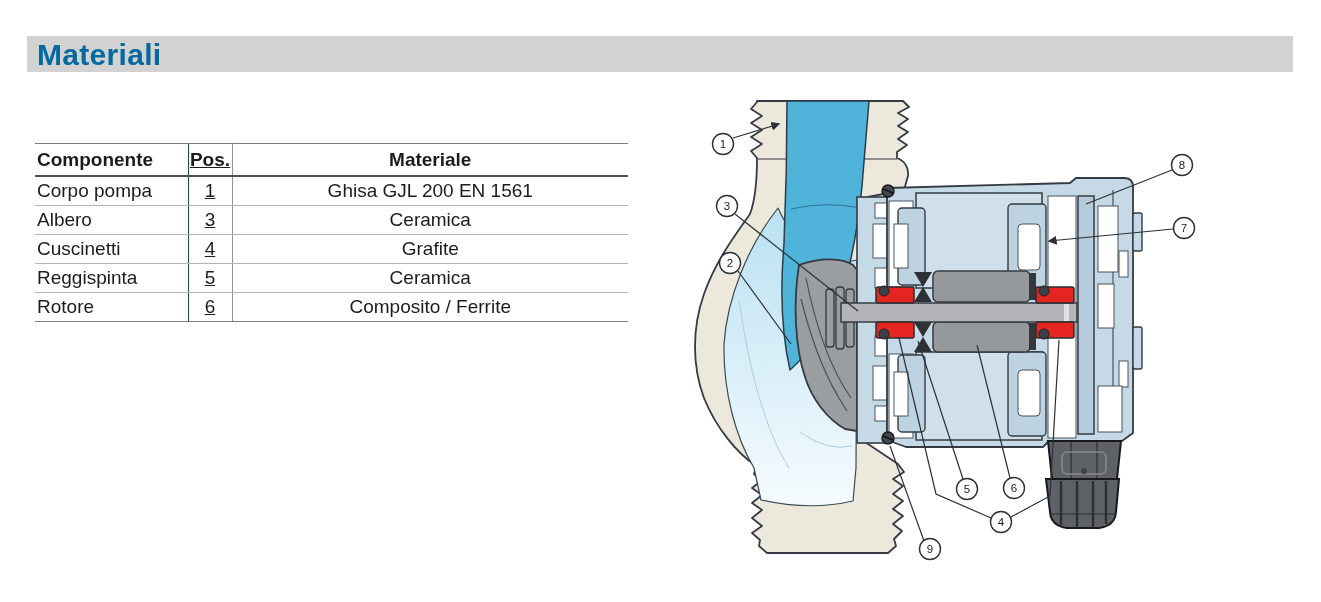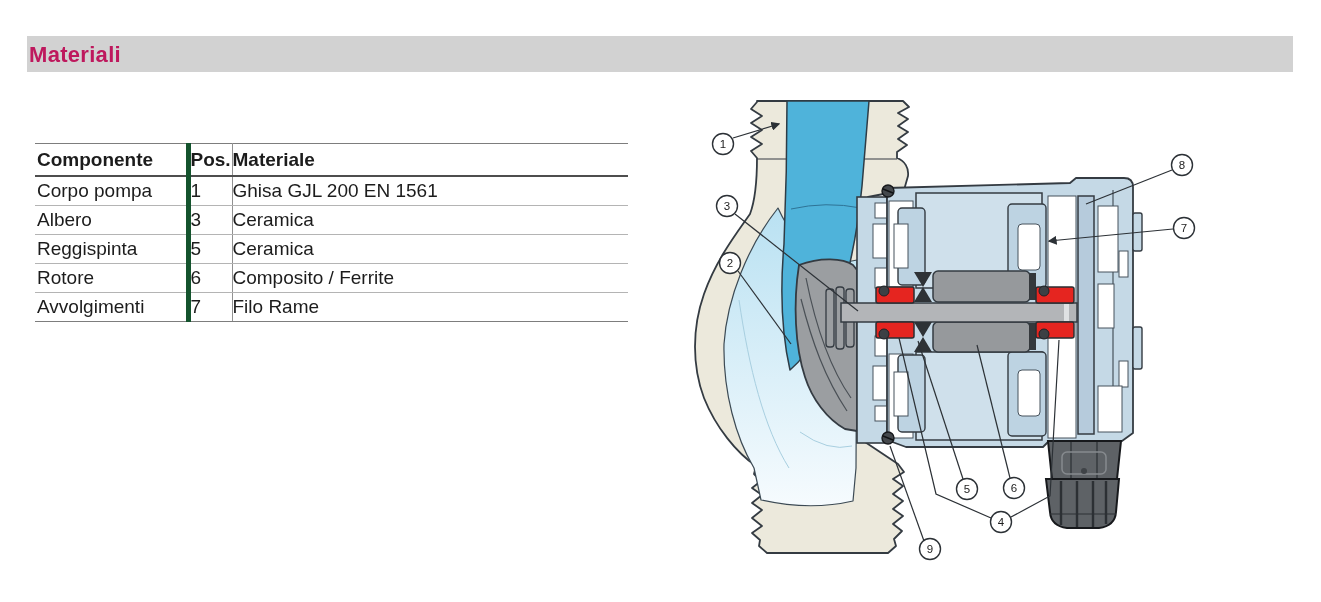--- a/index.html
+++ b/index.html
@@ -1,30 +1,30 @@
 <!DOCTYPE html>
 <html><head>
 <meta charset="utf-8">
 <style>
   html,body{margin:0;padding:0;background:#ffffff;}
   body{width:1321px;height:602px;position:relative;font-family:"Liberation Sans",sans-serif;overflow:hidden;}
 
   .title-bar{position:absolute;left:27px;top:36px;width:1266px;height:36px;background:#d2d2d2;}
-  .title-text{font-size:22px;font-weight:bold;color:#be185d;padding-left:2px;line-height:37px;letter-spacing:.3px;}
+  .title-text{font-size:30px;font-weight:bold;color:#0369a1;padding-left:10px;line-height:37px;letter-spacing:.3px;}
 
   table.materials{position:absolute;left:35px;top:143px;width:593px;border-collapse:collapse;table-layout:fixed;font-size:19px;color:#1c1c1c;}
   table.materials col.c1{width:153px;}
   table.materials col.c2{width:44px;}
   table.materials col.c3{width:396px;}
   table.materials th{font-weight:bold;text-align:left;border-top:1px solid #7d7d7d;border-bottom:2px solid #4e4e4e;height:31px;padding:0;}
   table.materials td{height:28px;padding:0;border-bottom:1px solid #b4b4b4;}
   table.materials tr:last-child td{border-bottom:1px solid #7d7d7d;}
-  table.materials .pos{text-align:left;border-left:5px solid #14532d;border-right:1px solid #919191;}
+  table.materials .pos{text-align:center;border-left:1px solid #14532d;border-right:1px solid #919191;text-decoration:underline;}
   table.materials .comp{padding-left:2px;}
-  table.materials .mat{}
+  table.materials .mat{text-align:center;}
 
   svg.diagram{position:absolute;left:660px;top:80px;}
   .outline{stroke:#343b42;stroke-width:1.8;stroke-linejoin:round;}
   .thin{stroke:#3c4a54;stroke-width:1.2;stroke-linejoin:round;}
   .leader{stroke:#2c3136;stroke-width:1.2;fill:none;}
   .callout circle{fill:#ffffff;stroke:#2c3136;stroke-width:1.4;}
   .callout text{font-size:11.5px;fill:#1d1d1d;text-anchor:middle;font-family:"Liberation Sans",sans-serif;}
 </style>
 </head>
 <body>
@@ -51,33 +51,33 @@
       <td class="comp">Corpo pompa</td>
       <td class="pos">1</td>
       <td class="mat">Ghisa GJL 200 EN 1561</td>
     </tr>
     <tr>
       <td class="comp">Albero</td>
       <td class="pos">3</td>
       <td class="mat">Ceramica</td>
     </tr>
     <tr>
+      <td class="comp">Cuscinetti</td>
+      <td class="pos">4</td>
+      <td class="mat">Grafite</td>
+    </tr>
+    <tr>
       <td class="comp">Reggispinta</td>
       <td class="pos">5</td>
       <td class="mat">Ceramica</td>
     </tr>
     <tr>
       <td class="comp">Rotore</td>
       <td class="pos">6</td>
       <td class="mat">Composito / Ferrite</td>
-    </tr>
-    <tr>
-      <td class="comp">Avvolgimenti</td>
-      <td class="pos">7</td>
-      <td class="mat">Filo Rame</td>
     </tr>
   </tbody>
 </table>
 
 <svg class="diagram" width="585" height="510" viewBox="660 80 585 510" xmlns="http://www.w3.org/2000/svg">
   <defs>
     <linearGradient id="voluteGrad" x1="0" y1="0" x2="0" y2="1">
       <stop offset="0" stop-color="#b9e1f2"></stop>
       <stop offset="1" stop-color="#f6fbfe"></stop>
     </linearGradient>

